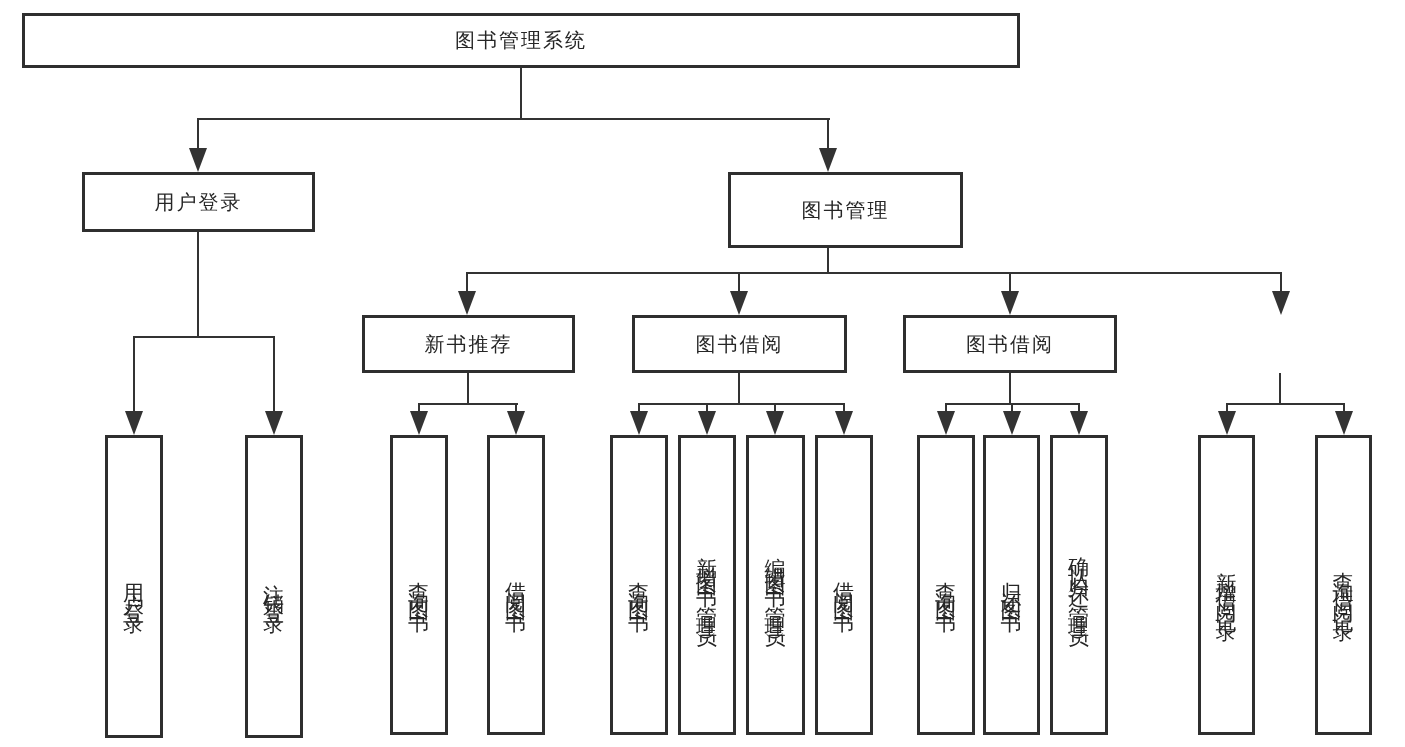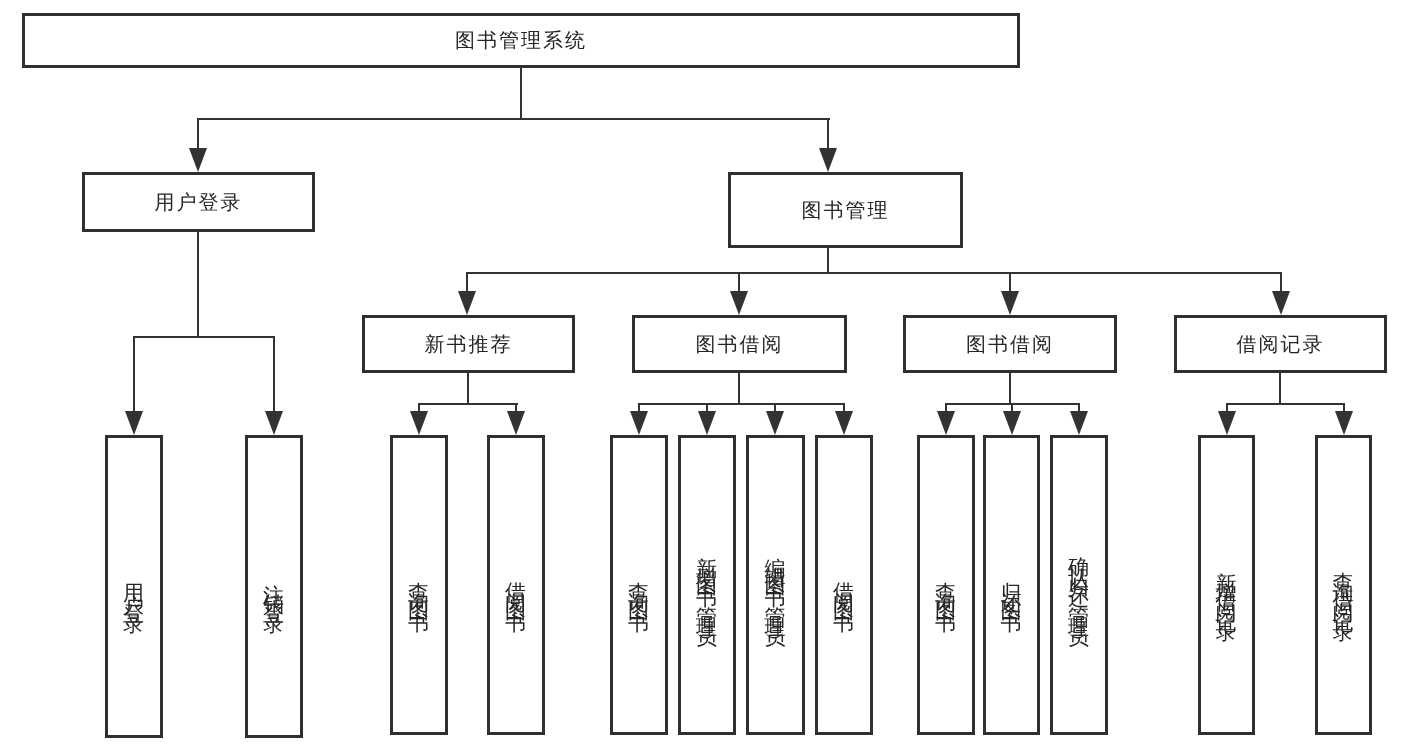--- a/index.html
+++ b/index.html
@@ -110,23 +110,20 @@
 
   <div class="box hbox" style="left:362px;top:315px;width:213px;height:58px">
     <span>新书推荐</span>
   </div>
   <div class="box hbox" style="left:632px;top:315px;width:215px;height:58px">
     <span>图书借阅</span>
   </div>
   <div class="box hbox" style="left:903px;top:315px;width:214px;height:58px">
     <span>图书借阅</span>
   </div>
-  <div class="box hbox" style="left:1174px;top:315px;width:213px;height:58px">
-    <span>借阅记录</span>
-  </div>
 
   <div class="box leaf" style="left:105px;top:435px;width:58px;height:303px">
     <span class="vtext">用户登录</span>
   </div>
   <div class="box leaf" style="left:245px;top:435px;width:58px;height:303px">
     <span class="vtext">注销登录</span>
   </div>
 
   <div class="box leaf" style="left:390px;top:435px;width:58px;height:300px">
     <span class="vtext">查询图书</span>

